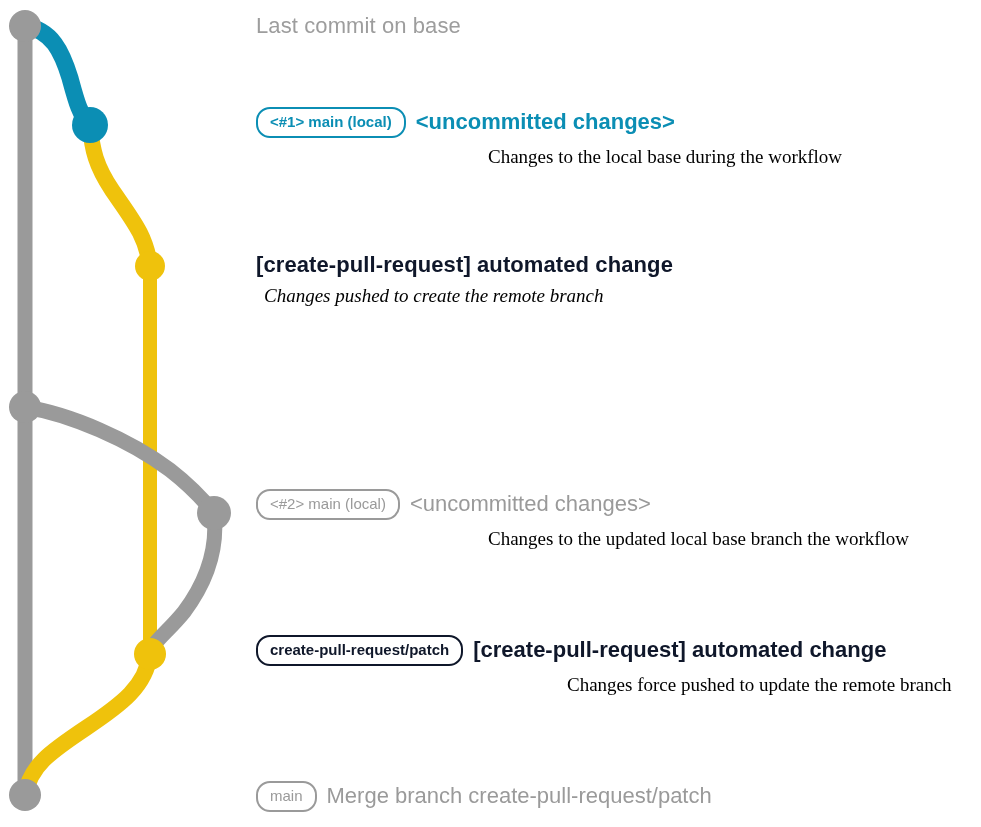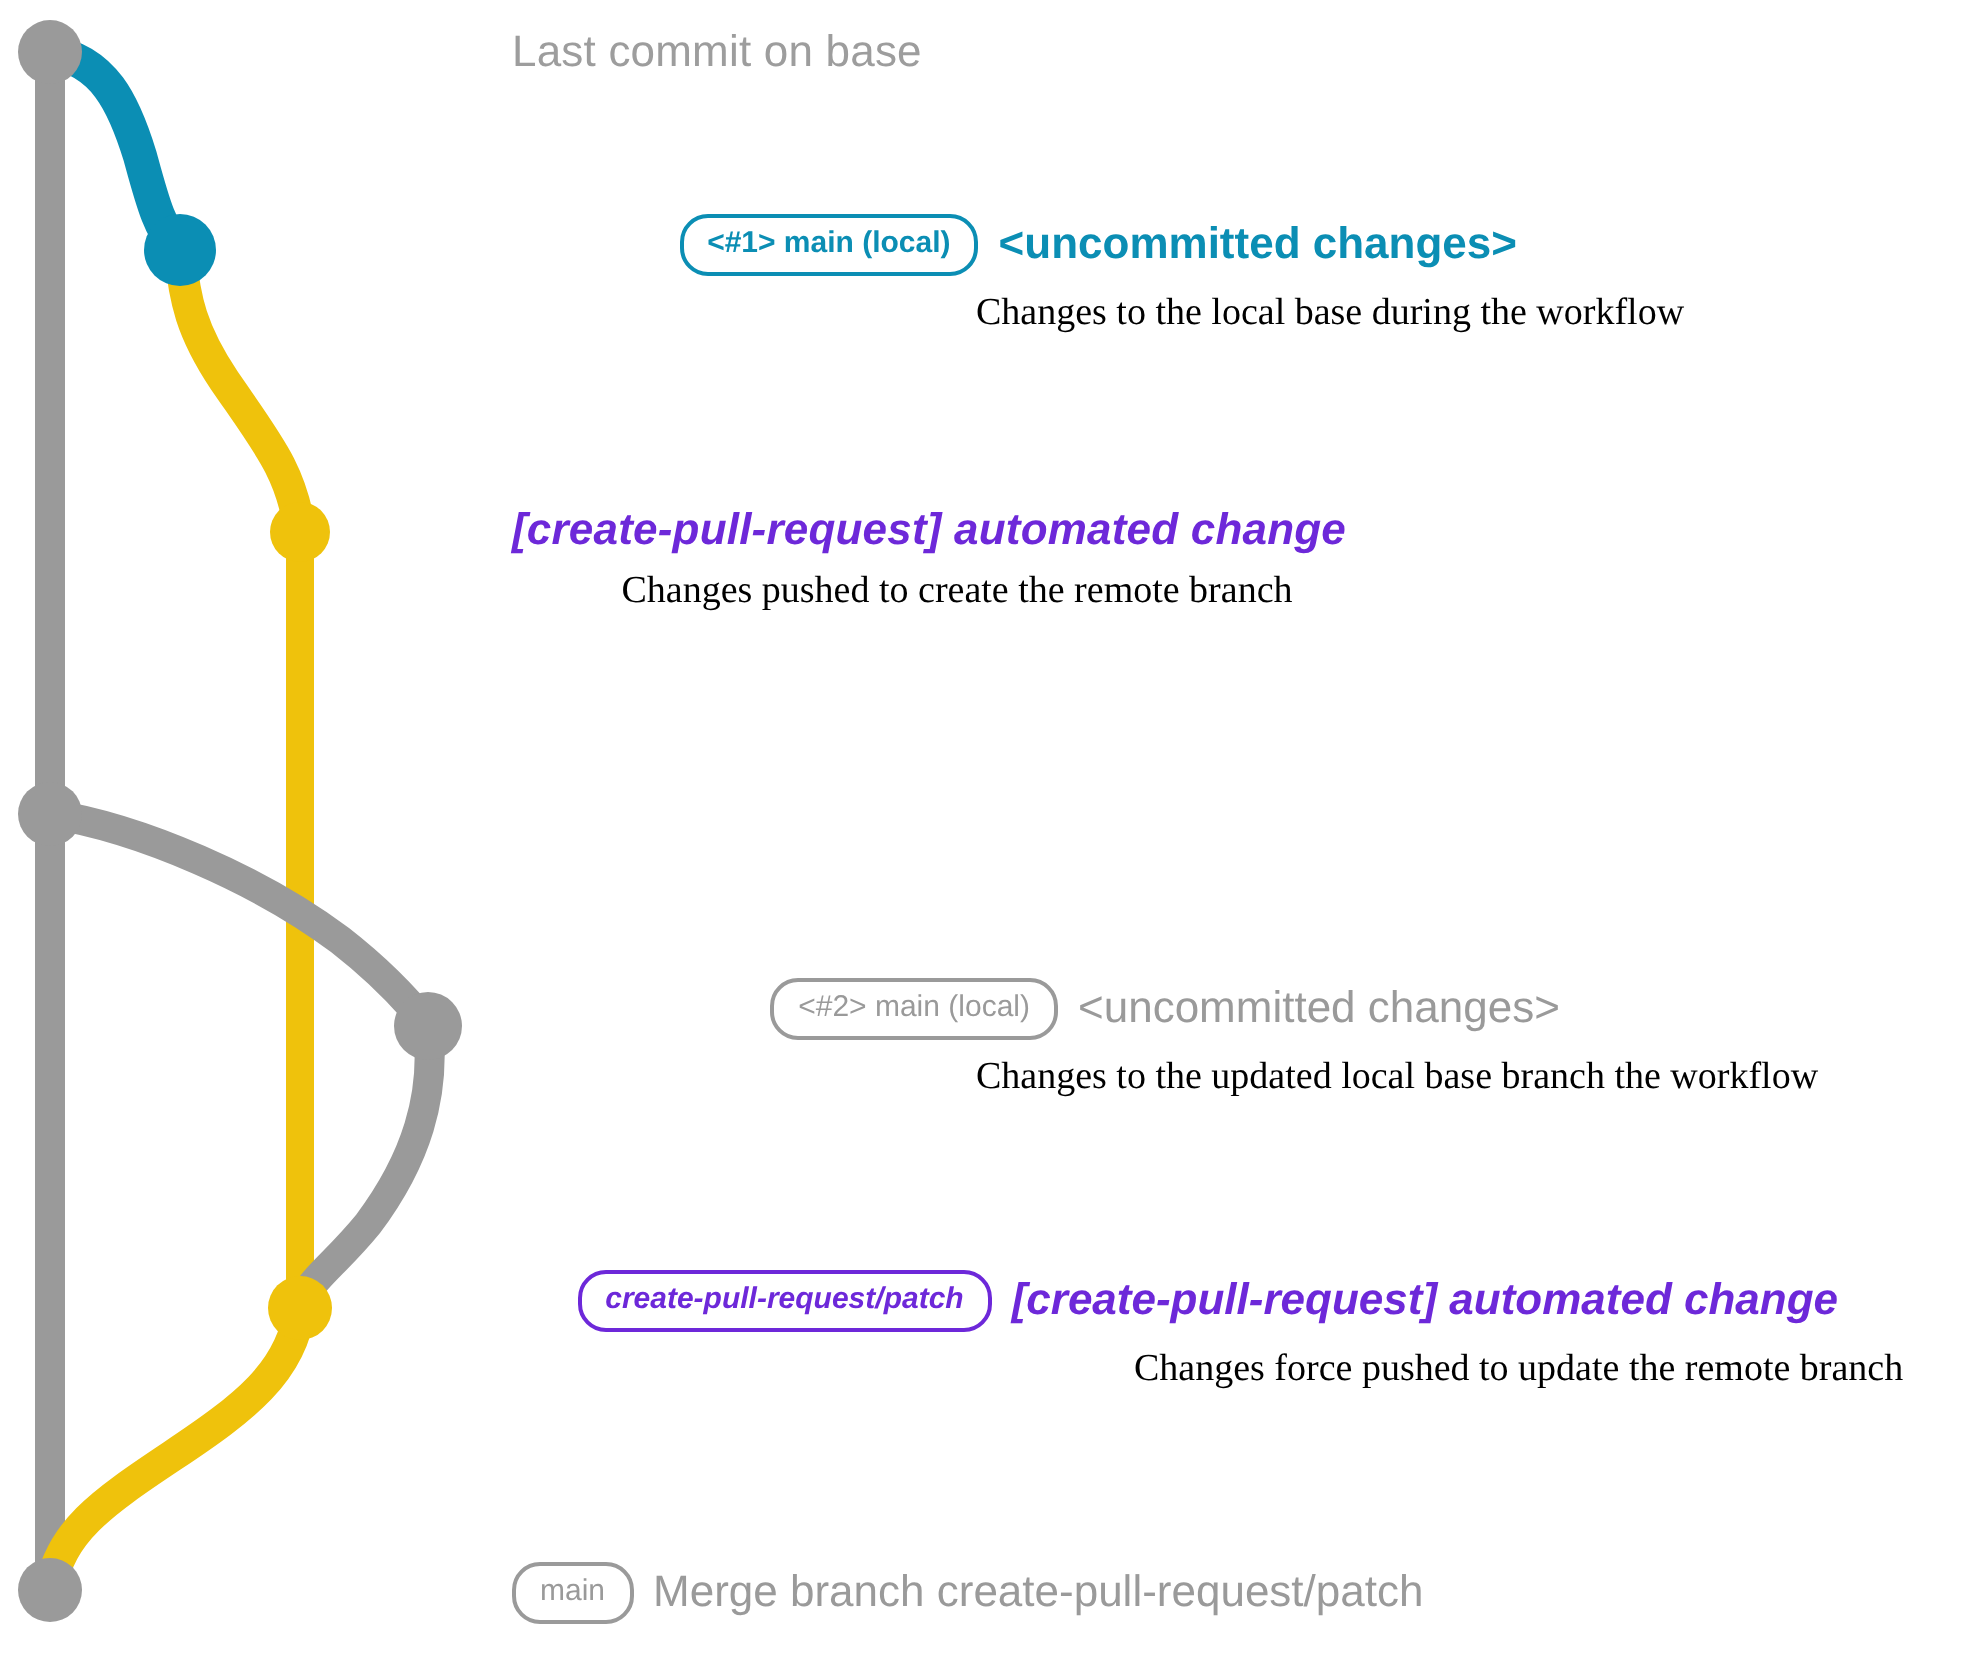--- a/index.html
+++ b/index.html
@@ -12,21 +12,20 @@
     height: 827px;
     font-family: "Liberation Sans", sans-serif;
     position: relative;
     overflow: hidden;
   }
   #stage {
     position: absolute;
     left: 0; top: 0;
     width: 981px;
     height: 827px;
-    text-align: center;
   }
   #graph {
     position: absolute;
     left: 0; top: 0;
     width: 260px;
     height: 827px;
   }
   .row {
     position: absolute;
     white-space: nowrap;
@@ -60,21 +59,21 @@
   .subject.plain {
     font-weight: normal;
   }
   .desc {
     font-family: "Liberation Serif", serif;
     font-size: 19px;
     color: #000000;
     white-space: nowrap;
   }
   .c-teal  { color: #0b8eb4; }
-  .c-yellow{ color: #6d28d9; font-style: italic; }
+  .c-yellow{ color: #0f172a; }
   .c-gray  { color: #9a9a9a; }
   .c-graytext { color: #9d9d9d; }
 </style>
 </head>
 <body>
 
 <div id="stage">
 
   <svg id="graph" viewBox="0 0 260 827" width="260" height="827">
 
@@ -105,21 +104,21 @@
     <div class="headline c-graytext">Last commit on base</div>
   </div>
 
   <div class="row" style="left:256px; top:107px;">
     <span class="pill c-teal">&lt;#1&gt; main (local)</span><span class="subject c-teal">&lt;uncommitted changes&gt;</span>
     <div class="desc" style="margin-left:232px; margin-top:8px;">Changes to the local base during the workflow</div>
   </div>
 
   <div class="row" style="left:256px; top:252px;">
     <div class="headline c-yellow" style="font-weight:bold;">[create-pull-request] automated change</div>
-    <div class="desc" style="margin-left:28px; margin-top:7px;">Changes pushed to create the remote branch</div>
+    <div class="desc" style="margin-left:8px; margin-top:7px;font-style:italic;">Changes pushed to create the remote branch</div>
   </div>
 
 
   <div class="row" style="left:256px; top:489px;">
     <span class="pill gray c-gray">&lt;#2&gt; main (local)</span><span class="subject plain c-gray">&lt;uncommitted changes&gt;</span>
     <div class="desc" style="margin-left:232px; margin-top:8px;">Changes to the updated local base branch the workflow</div>
   </div>
 
   <div class="row" style="left:256px; top:781px;">
     <span class="pill gray c-gray">main</span><span class="subject plain c-gray">Merge branch create-pull-request/patch</span>

